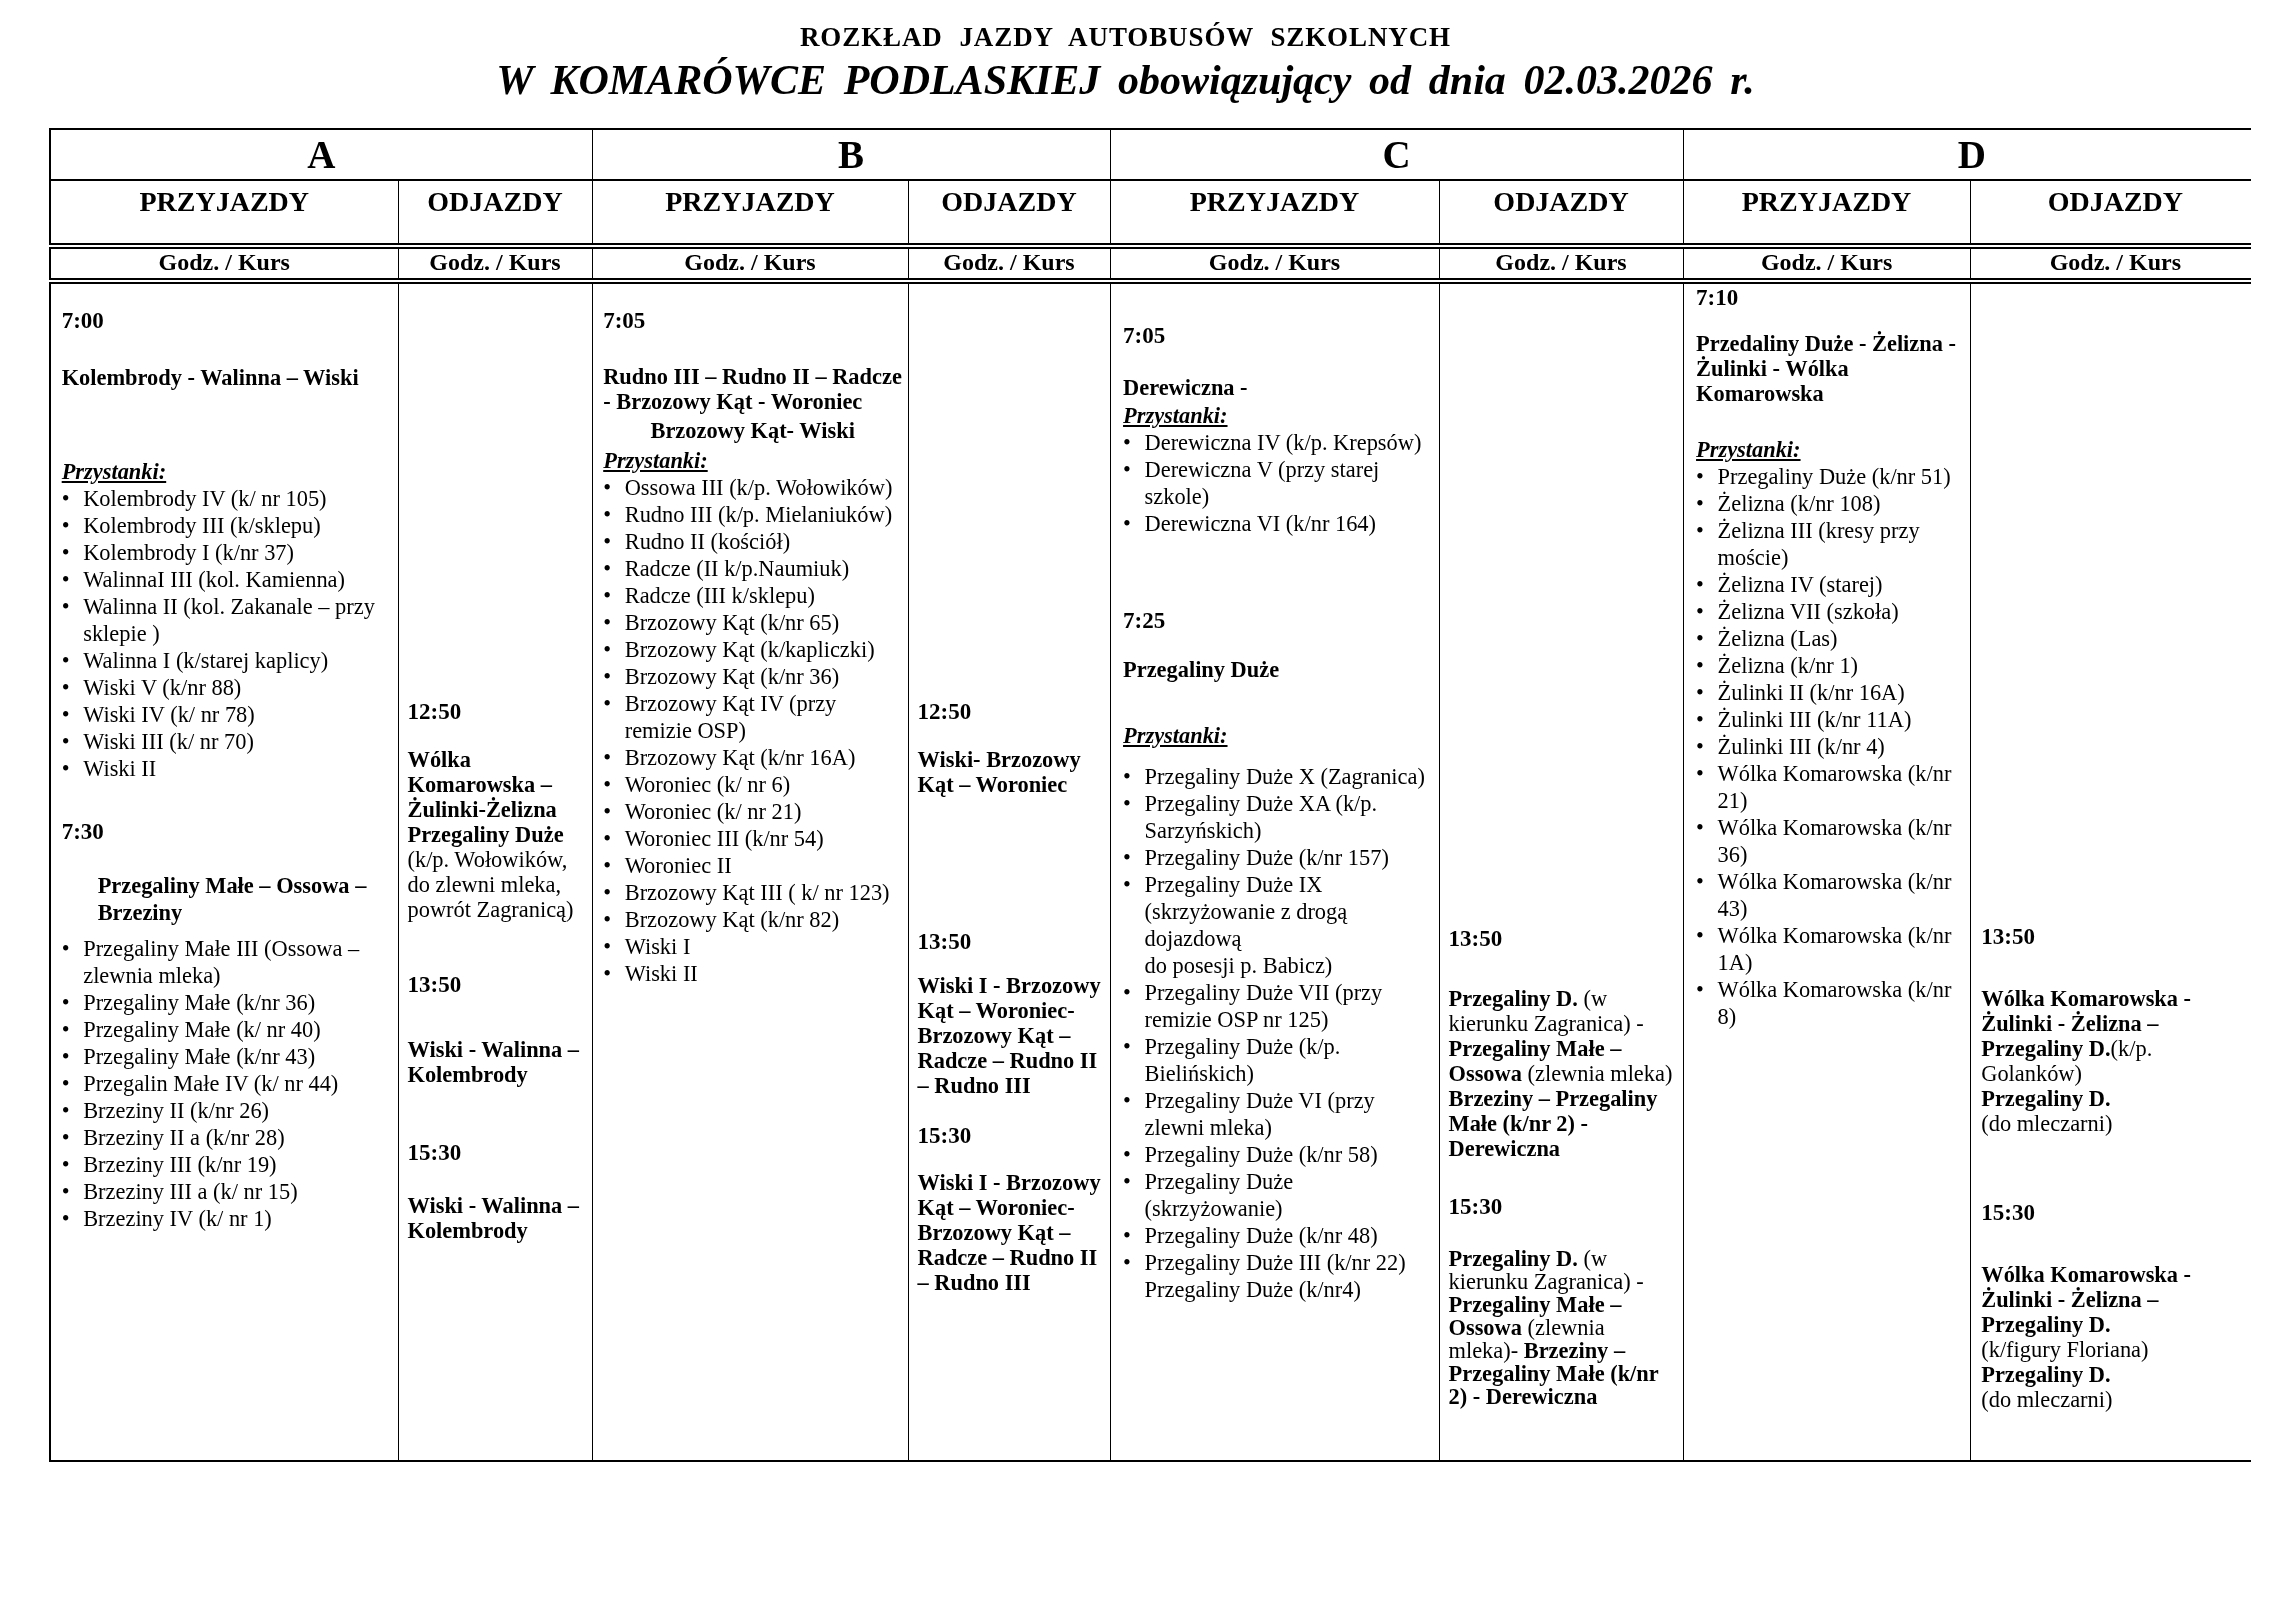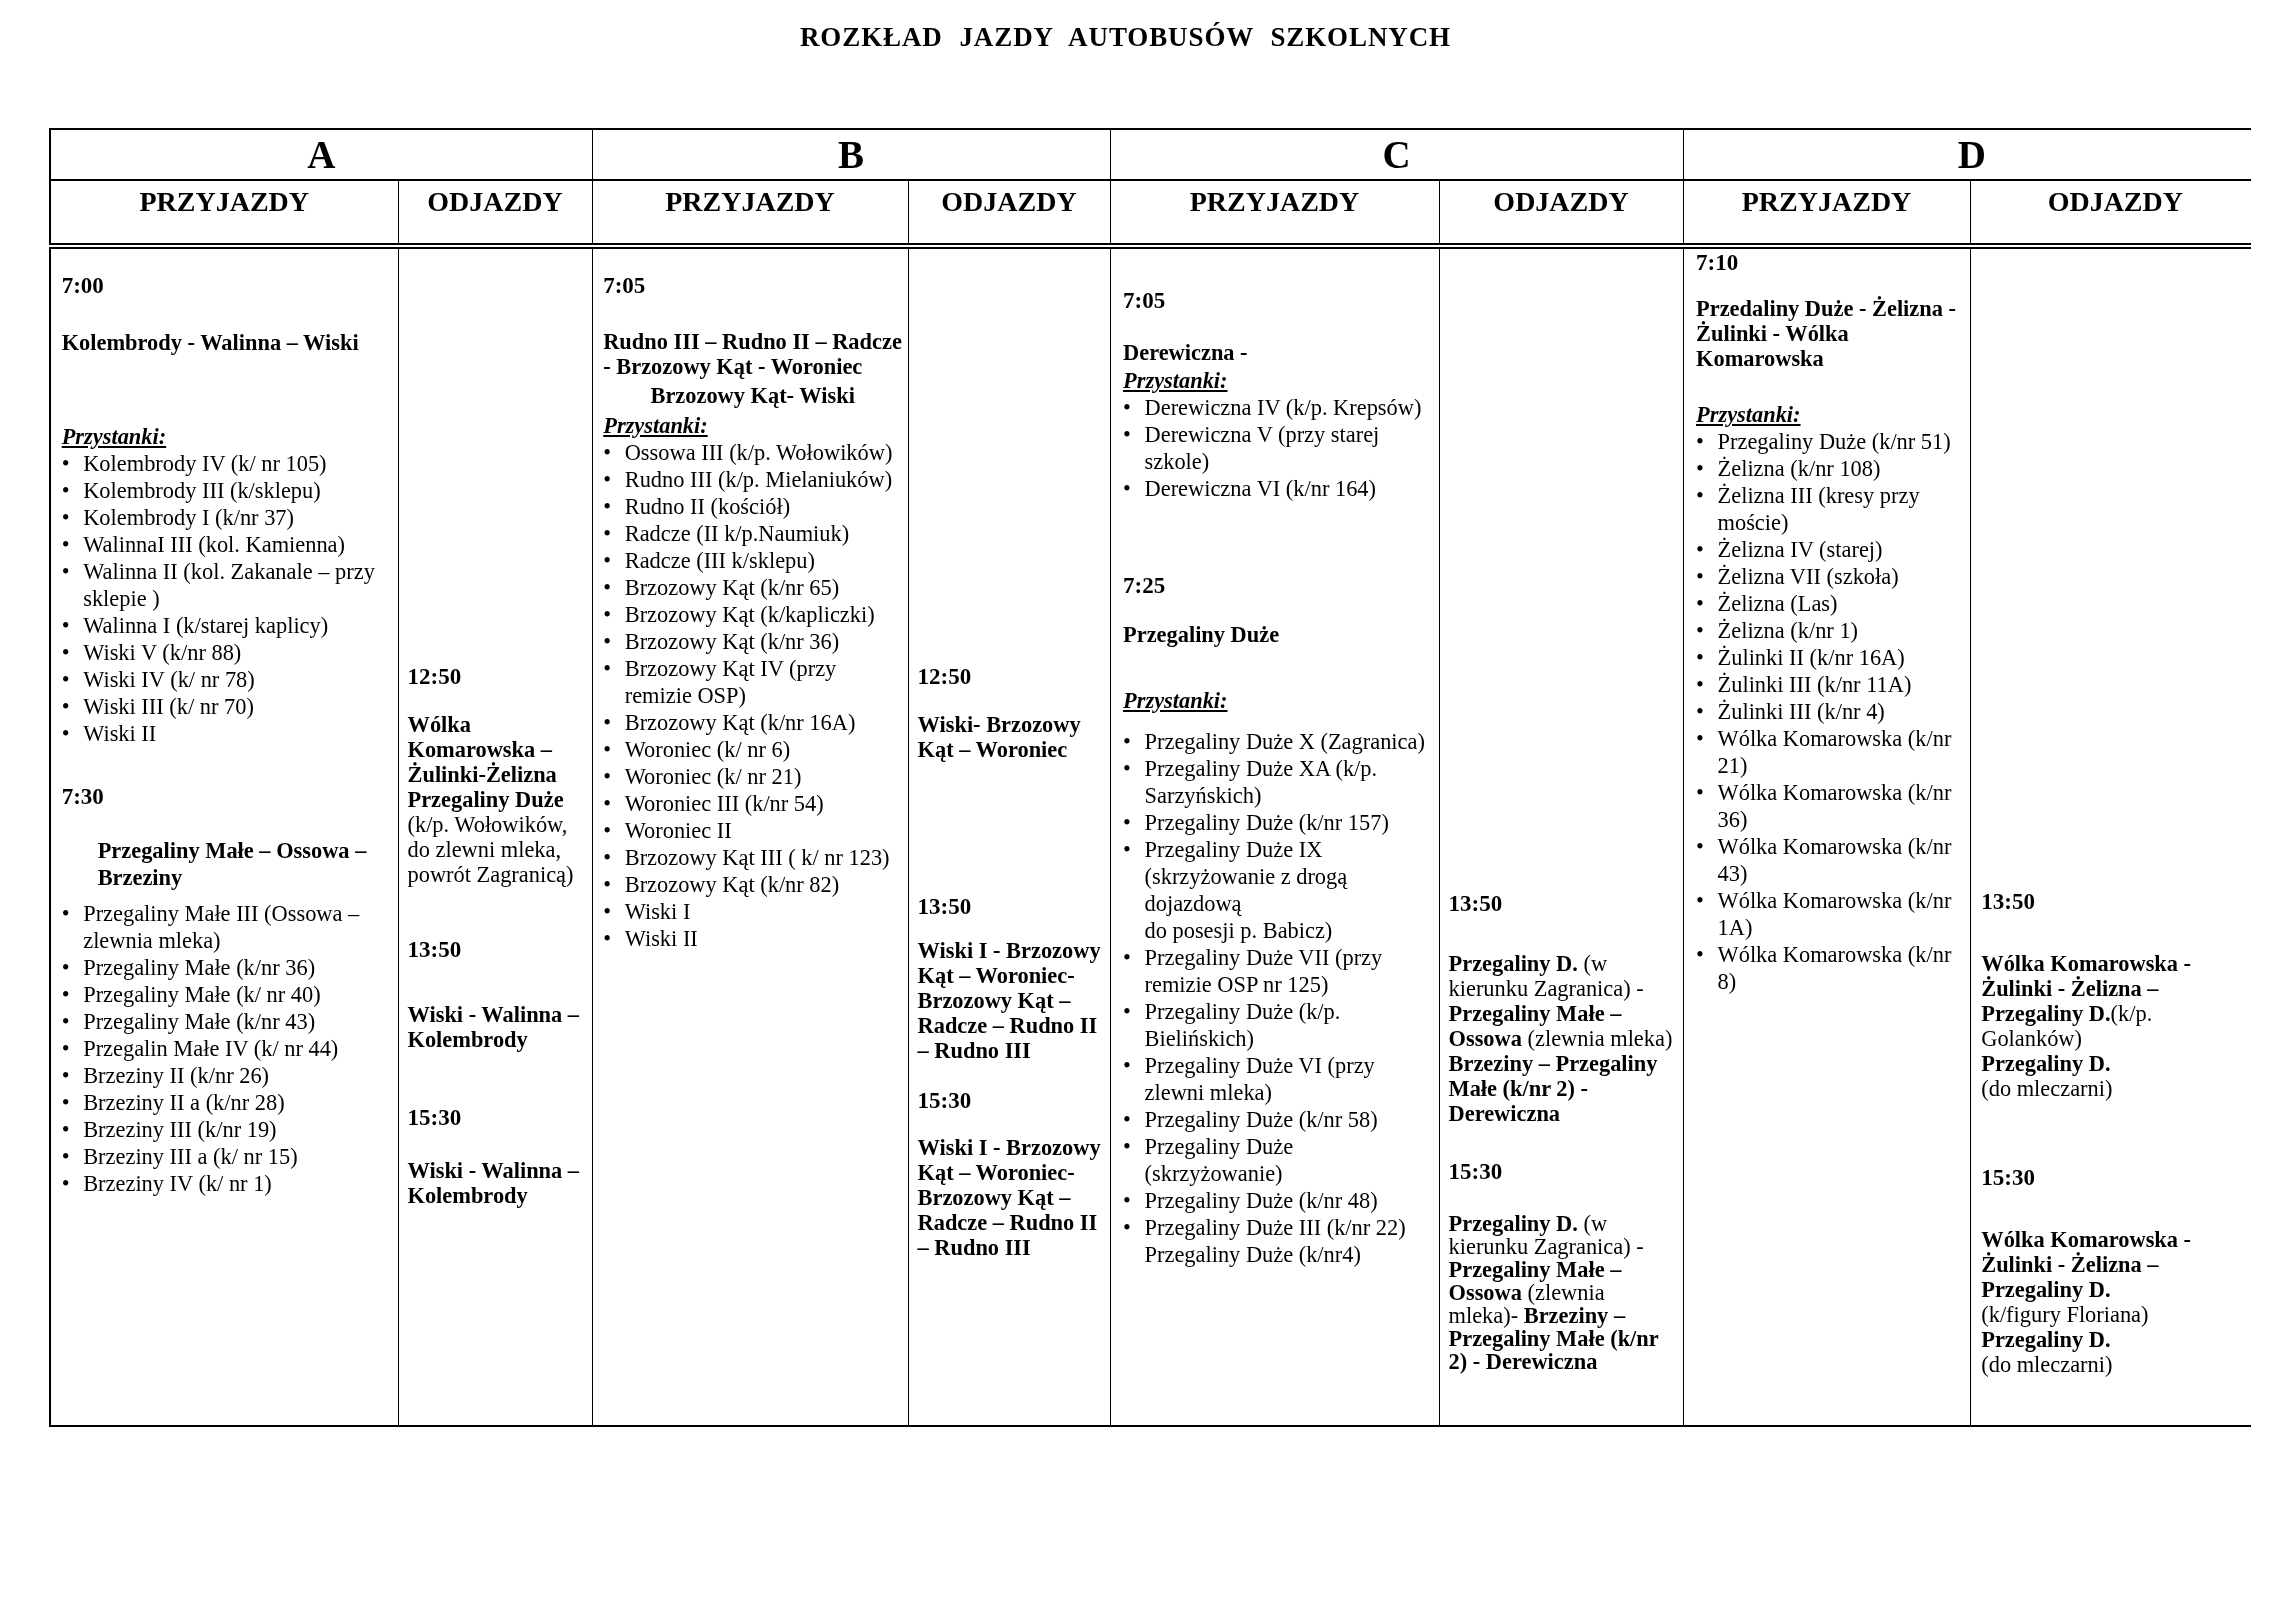--- a/index.html
+++ b/index.html
@@ -29,20 +29,21 @@
   ul.stops li.pre{white-space:pre-line;}
   .center{text-align:center;}
   .indent{padding-left:36px;}
 </style>
 </head>
 <body>
 
 <div class="page">
 
   <div class="title-1">ROZKŁAD  JAZDY  AUTOBUSÓW SZKOLNYCH</div>
+  <div class="title-2">W  KOMARÓWCE  PODLASKIEJ  obowiązujący od dnia 02.03.2026 r.</div>
 
   <table class="tt">
     <colgroup>
       <col style="width:348px">
         <col style="width:194px">
       <col style="width:316px">
         <col style="width:202px">
       <col style="width:329px">
         <col style="width:244px">
       <col style="width:287px">
@@ -61,20 +62,30 @@
       <td>PRZYJAZDY</td>
       <td>ODJAZDY</td>
       <td>PRZYJAZDY</td>
       <td>ODJAZDY</td>
       <td>PRZYJAZDY</td>
       <td>ODJAZDY</td>
       <td>PRZYJAZDY</td>
       <td>ODJAZDY</td>
     </tr>
 
+    <tr class="godz">
+      <td>Godz. /  Kurs</td>
+      <td>Godz. /  Kurs</td>
+      <td>Godz. /  Kurs</td>
+      <td>Godz. /  Kurs</td>
+      <td>Godz. /  Kurs</td>
+      <td>Godz. /  Kurs</td>
+      <td>Godz. /  Kurs</td>
+      <td>Godz. /  Kurs</td>
+    </tr>
 
     <tr class="tbody">
 
       <td>
         <div class="cell">
           <div class="time" style="margin-top:23px">7:00</div>
           <div class="route" style="margin-top:30px;line-height:27px">Kolembrody -  Walinna – Wiski</div>
           <div class="stops-label" style="margin-top:67px">Przystanki:</div>
           <ul class="stops">
             <li>Kolembrody IV (k/ nr 105)</li>

